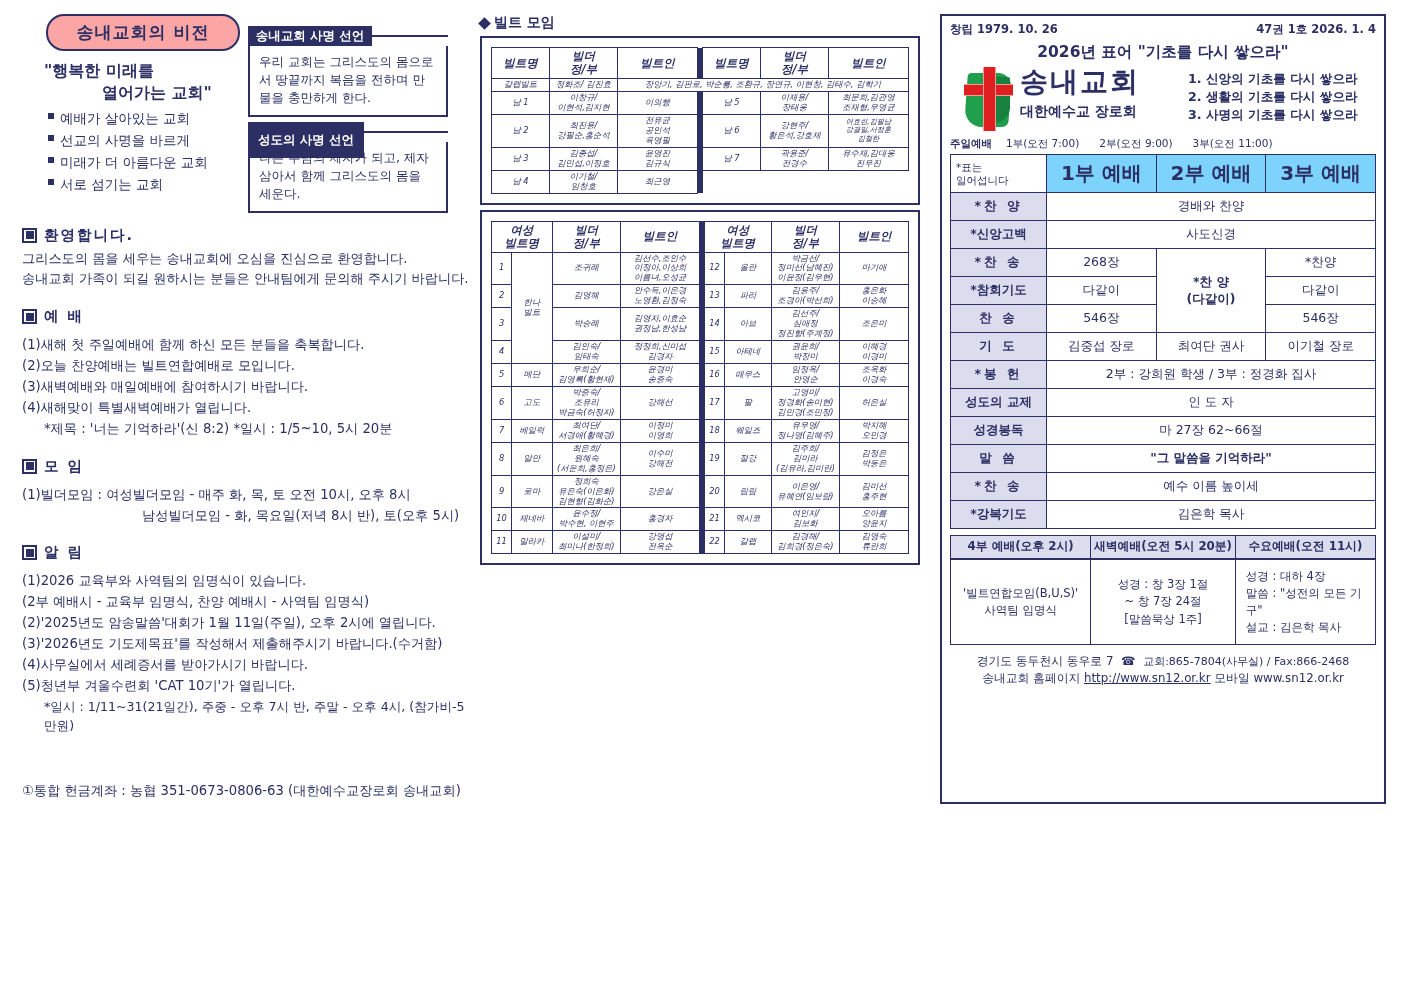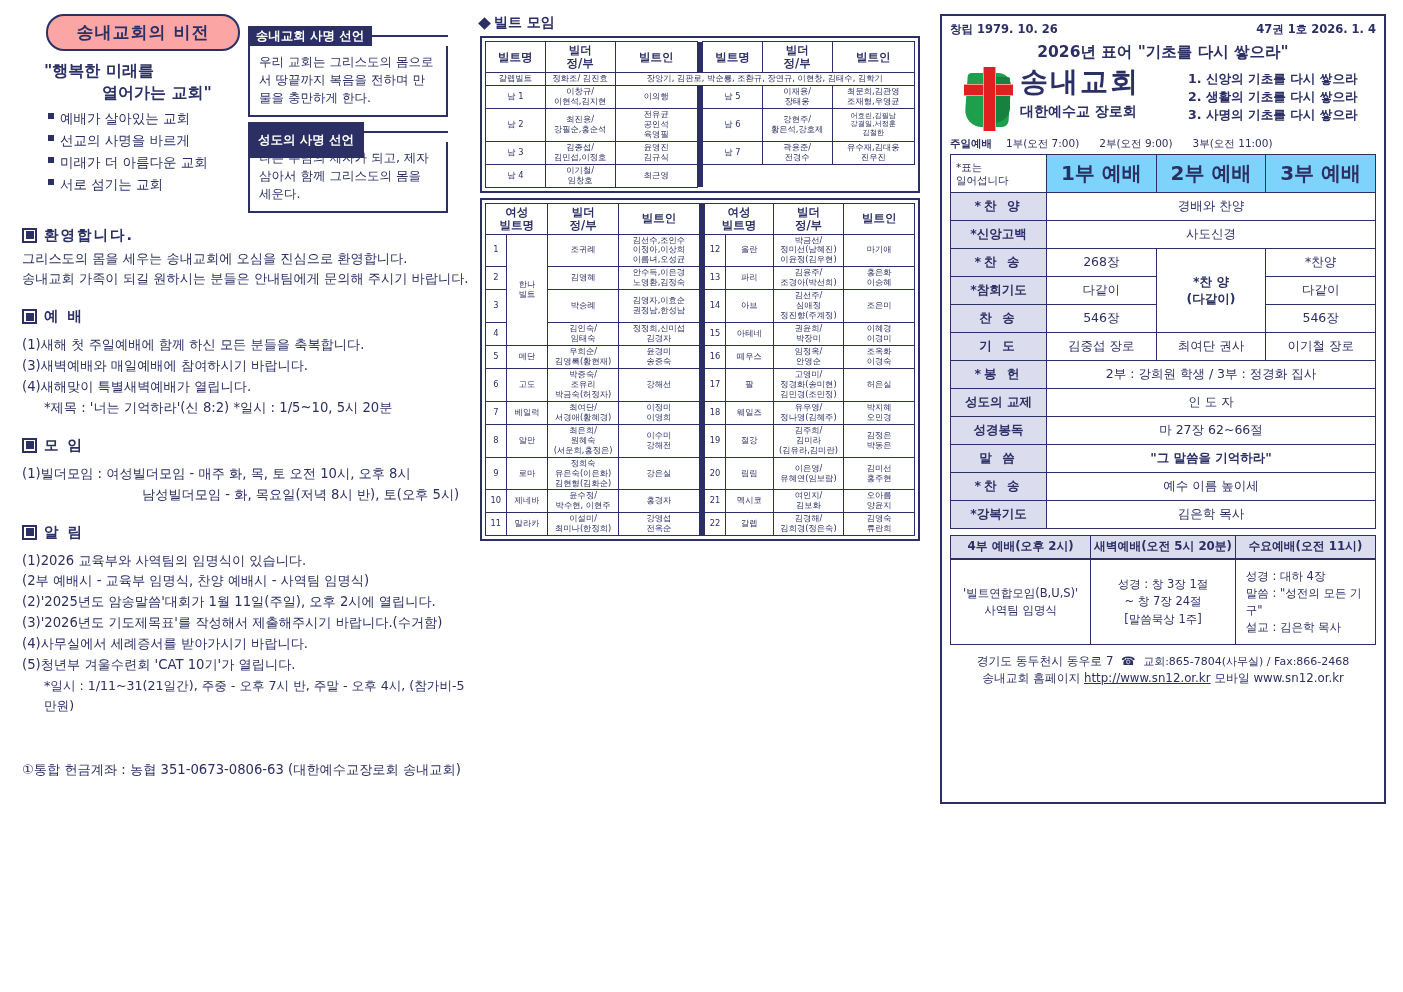--- a/index.html
+++ b/index.html
@@ -39,21 +39,21 @@
 
   
   .col2{position:absolute;left:480px;top:14px;width:440px;}
   .c2title{font-size:14px;font-weight:bold;color:#2b2f63;margin-bottom:4px;display:flex;align-items:center;}
   .c2title .dia{width:9px;height:9px;background:#2b2f63;transform:rotate(45deg);margin-right:5px;}
 
   table.bt{border-collapse:collapse;width:100%;table-layout:fixed;}
   table.bt td,table.bt th{border:1px solid #2b2f63;text-align:center;vertical-align:middle;color:#2b2f63;padding:1px 0;}
   table.bt th{font-size:11.5px;font-weight:bold;line-height:1.12;height:28px;}
   table.bt td{font-size:8.3px;line-height:1.2;}
-  .outer2{border:2px solid #2b2f63;padding:3px;}
+  .outer2{border:2px solid #2b2f63;padding:9px;font-style:italic;}
   .split{width:5px;border:none !important;background:#2b2f63;}
   .thickunder td,.thickunder th{border-bottom:2px solid #2b2f63;}
   .nm{font-size:9px;}
   .tbl-wrap{margin-top:0;}
   .tbl2-wrap{margin-top:5px;}
 
   
   .col3{position:absolute;left:940px;top:14px;width:446px;height:790px;border:2.5px solid #2b2f63;box-sizing:border-box;padding:6px 8px;}
   .c3row1{display:flex;justify-content:space-between;font-size:11.5px;font-weight:bold;color:#2b2f63;}
   .slogan{text-align:center;font-size:15.5px;font-weight:bold;color:#2b2f63;margin-top:5px;letter-spacing:0px;}
@@ -121,20 +121,21 @@
       <div class="body-line">그리스도의 몸을 세우는 송내교회에 오심을 진심으로 환영합니다.</div>
       <div class="body-line">송내교회 가족이 되길 원하시는 분들은 안내팀에게 문의해 주시기 바랍니다.</div>
     </div>
 
     <div class="sec-head">
       <span class="sec-sq"></span>
       <span class="t">예 배</span>
     </div>
     <div class="blk" style="margin-top:9px">
       <div class="body-line">(1)새해 첫 주일예배에 함께 하신 모든 분들을 축복합니다.</div>
+      <div class="body-line">(2)오늘 찬양예배는 빌트연합예배로 모입니다.</div>
       <div class="body-line">(3)새벽예배와 매일예배에 참여하시기 바랍니다.</div>
       <div class="body-line">(4)새해맞이 특별새벽예배가 열립니다.</div>
       <div class="body-line ind">*제목 : '너는 기억하라'(신 8:2) *일시 : 1/5~10, 5시 20분</div>
     </div>
 
     <div class="sec-head">
       <span class="sec-sq"></span>
       <span class="t">모 임</span>
     </div>
     <div class="blk" style="margin-top:9px">

